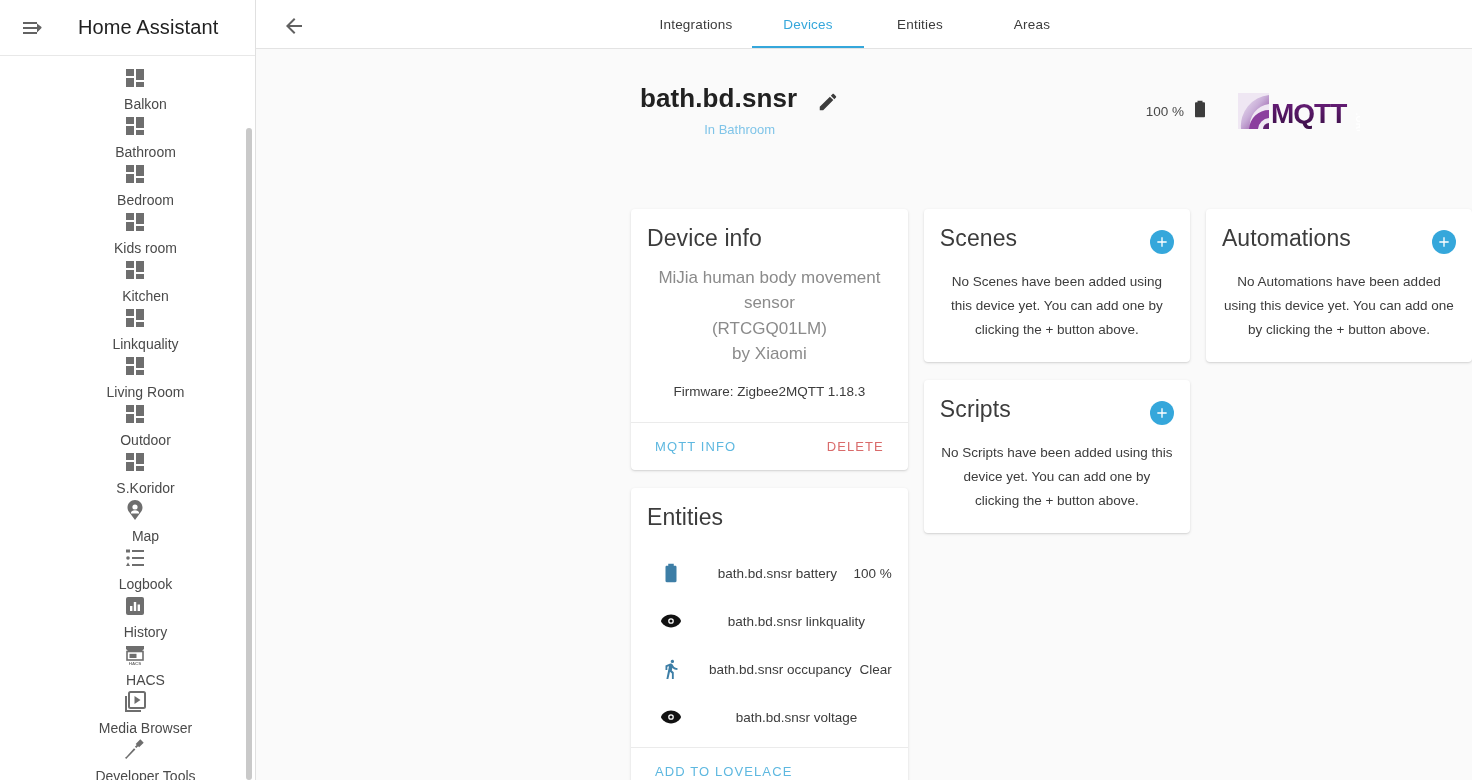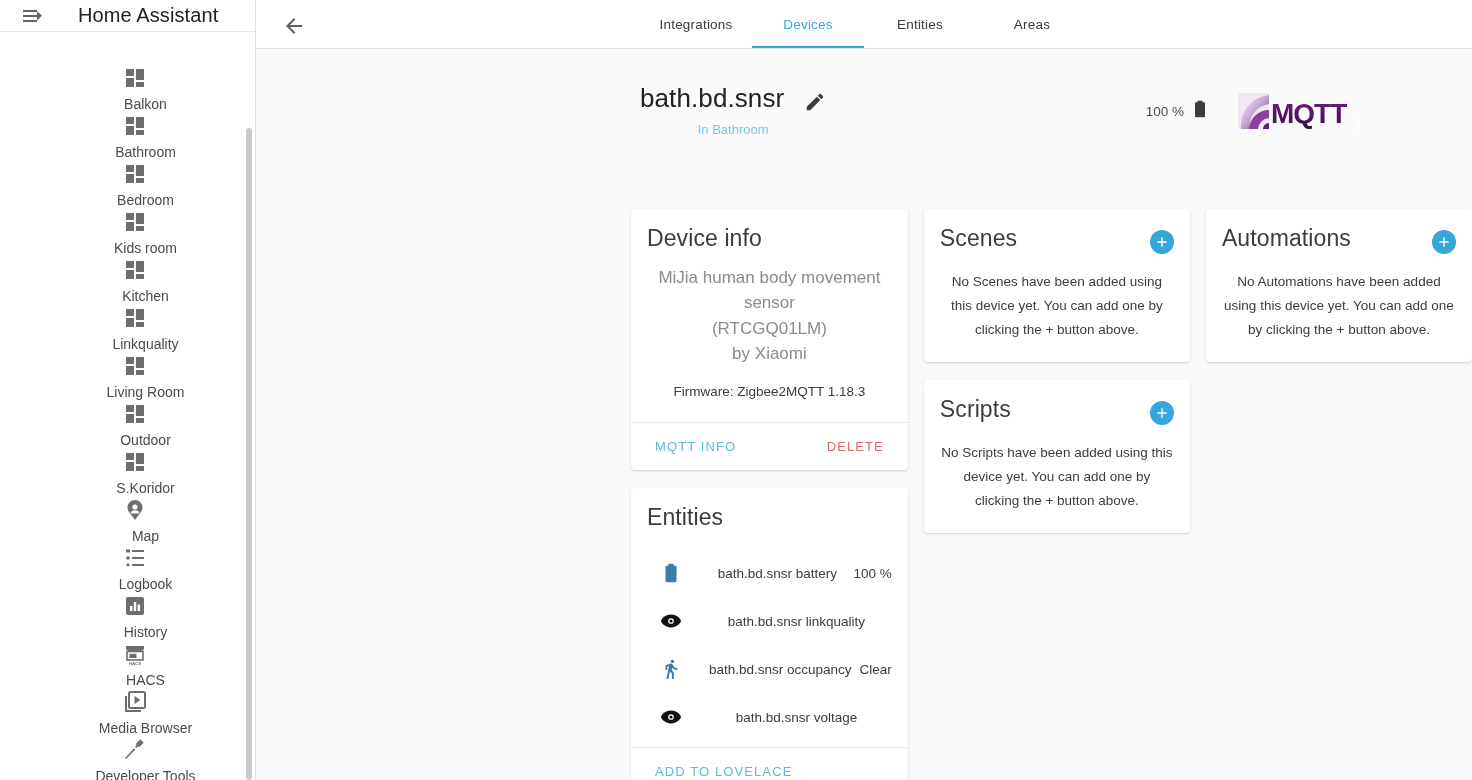--- a/index.html
+++ b/index.html
@@ -16,21 +16,21 @@
   
   #sidebar {
     width: 256px; height: 780px;
     background: #ffffff;
     border-right: 1px solid #e0e0e0;
     position: relative;
     flex: 0 0 256px;
     overflow: hidden;
   }
   #sidebar-header {
-    height: 32px;
+    height: 56px;
     display: flex; align-items: center;
     border-bottom: 1px solid #e8e8e8;
     padding-left: 14px;
   }
   #menu-toggle {
     width: 36px; height: 36px;
     display: flex; align-items: center; justify-content: center;
     cursor: pointer;
   }
   #sidebar-title {
@@ -147,21 +147,21 @@
     display: flex;
     align-items: flex-start;
     justify-content: space-between;
     padding: 36px 112px 0 384px;
     position: absolute;
     top: 0; left: 0; right: 0;
   }
   #device-name-block { display: flex; align-items: flex-start; }
   #device-name {
     font-size: 26px;
-    font-weight: 400;
+    font-weight: 700;
     color: #212121;
     line-height: 1;
     letter-spacing: .1px;
   }
   #edit-pencil {
     margin-left: 20px;
     margin-top: 6px;
     cursor: pointer;
     width: 22px; height: 22px;
   }

